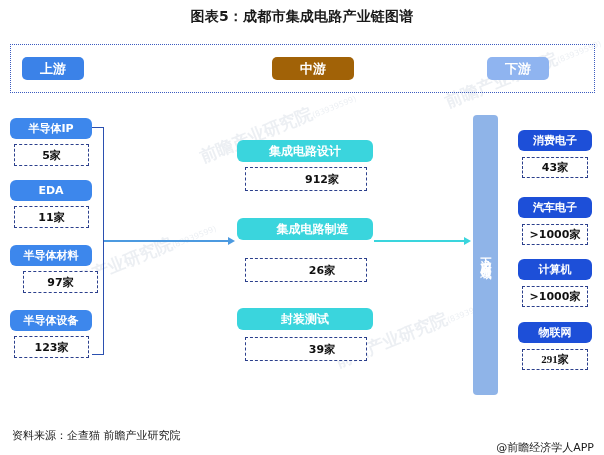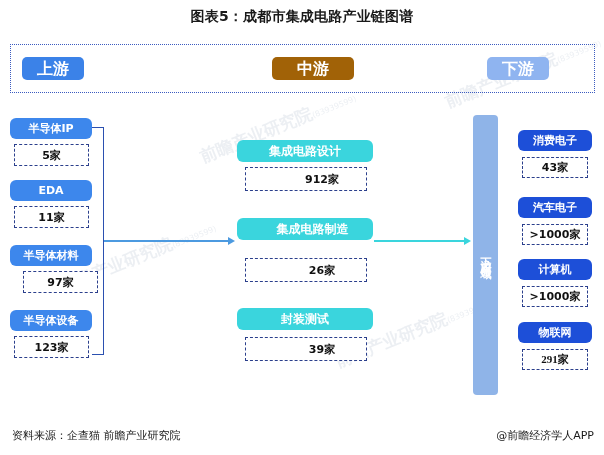--- a/index.html
+++ b/index.html
@@ -53,21 +53,21 @@
     box-sizing: border-box;
   }
   .stage-badge {
     position: absolute;
     top: 57px;
     height: 23px;
     line-height: 23px;
     text-align: center;
     border-radius: 5px;
     color: #ffffff;
-    font-size: 16px;
+    font-size: 13px;
     font-weight: bold;
   }
   #stage-up    { left: 22px;  width: 62px; background: #3b82e8; }
   #stage-mid   { left: 272px; width: 82px; background: #a16207; }
   #stage-down  { left: 487px; width: 62px; background: #8fb4f0; }
 
   
   .node {
     position: absolute;
     border-radius: 6px;
@@ -161,21 +161,21 @@
   .footer-left {
     position: absolute;
     left: 12px;
     top: 428px;
     font-size: 11px;
     color: #1a1a1a;
   }
   .footer-right {
     position: absolute;
     right: 10px;
-    top: 428px;
+    top: 440px;
     font-size: 11px;
     color: #1a1a1a;
   }
 </style>
 </head>
 <body>
 
 <div class="wm" style="left:55px;  top:245px;">前瞻产业研究院<small>(83939599)</small></div>
 <div class="wm" style="left:195px; top:115px;">前瞻产业研究院<small>(83939599)</small></div>
 <div class="wm" style="left:330px; top:320px;">前瞻产业研究院<small>(83939599)</small></div>

